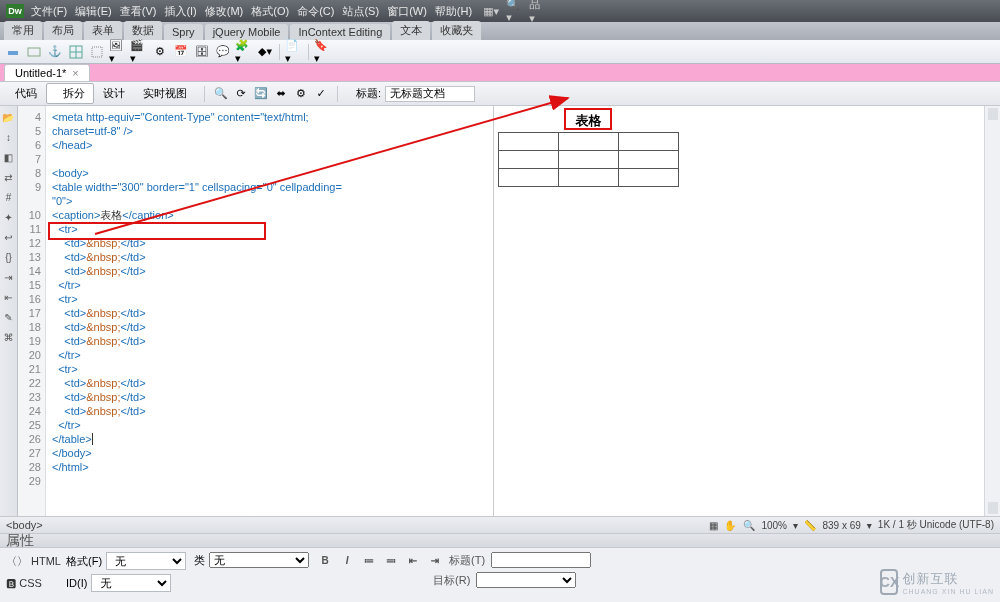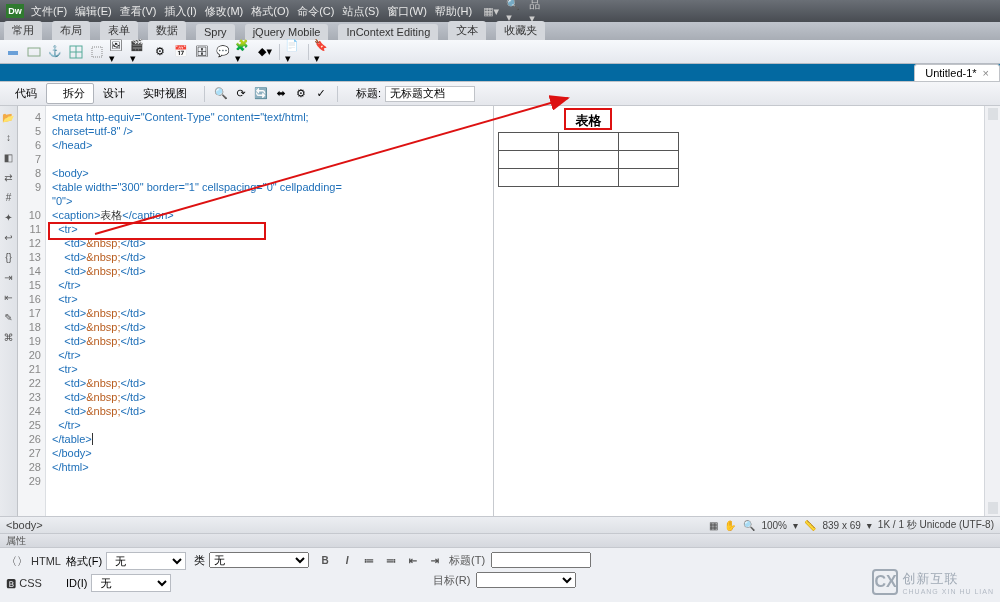--- a/index.html
+++ b/index.html
@@ -4,27 +4,27 @@
 <style>
 * { margin: 0; padding: 0; box-sizing: border-box; font-family: "Microsoft YaHei", sans-serif; font-size: 11px; }
 body { background: #f0f0f0; width: 1000px; height: 602px; overflow: hidden; position: relative; }
 
 .titlebar { height: 22px; background: linear-gradient(#6a6f76,#484c52); display: flex; align-items: center; padding: 0 6px; color: #e8e8e8; gap: 3px; }
 .titlebar .logo { width: 18px; height: 14px; background: #2f7a2f; color: #fff; font-weight: bold; font-size: 9px; display: flex; align-items: center; justify-content: center; }
 .titlebar .menu-item { padding: 2px 4px; cursor: default; }
 .titlebar .icon-btn { width: 16px; height: 16px; display: flex; align-items: center; justify-content: center; margin-left: 4px; color: #ccc; }
 
 .tab-strip { height: 18px; background: linear-gradient(#bfc4cc,#a8adb5); display: flex; align-items: flex-end; padding-left: 4px; font-size: 10px; color: #333; }
-.tab-strip .tab { padding: 2px 8px; background: #d4d7dc; border-top-left-radius: 3px; border-top-right-radius: 3px; margin-right: 10px; cursor: default; }
+.tab-strip .tab { padding: 2px 8px; background: #d4d7dc; border-top-left-radius: 3px; border-top-right-radius: 3px; margin-right: 2px; cursor: default; }
 
 .toolbar1 { height: 24px; background: linear-gradient(#f7f9fc,#e5e8ee); border-bottom: 1px solid #b6bbc3; display: flex; align-items: center; padding: 0 4px; gap: 3px; }
 .toolbar1 .tb-btn { width: 18px; height: 18px; display: flex; align-items: center; justify-content: center; border-radius: 2px; }
 .toolbar1 .tb-sep { width: 1px; height: 16px; background: #c5c9d0; margin: 0 2px; }
 
-.doc-tabs { height: 18px; background: #0369a1; border-bottom: 1px solid #c0c3c8; display: flex; align-items: flex-end; padding-left: 16px; font-size: 10px; justify-content: flex-end; }
+.doc-tabs { height: 18px; background: #f9a8d4; border-bottom: 1px solid #c0c3c8; display: flex; align-items: flex-end; padding-left: 4px; font-size: 10px; }
 .doc-tabs .dtab { padding: 2px 10px; background: #fff; border: 1px solid #c0c3c8; border-bottom: none; border-top-left-radius: 3px; border-top-right-radius: 3px; display: flex; align-items: center; gap: 6px; }
 .doc-tabs .dtab .close { color: #888; cursor: pointer; }
 
 .viewbar { height: 24px; background: linear-gradient(#f5f6f9,#e5e7ec); border-bottom: 1px solid #c5c8ce; display: flex; align-items: center; padding: 0 6px; gap: 4px; font-size: 11px; }
 .viewbar .vbtn { padding: 2px 8px; border: 1px solid transparent; border-radius: 2px; cursor: default; }
 .viewbar .vbtn.active { background: #fff; border: 1px solid #b0b4bb; padding-left: 16px; }
 .viewbar .vsep { width: 1px; height: 16px; background: #c5c9d0; margin: 0 4px; }
 .viewbar .icon { width: 16px; height: 16px; display: flex; align-items: center; justify-content: center; }
 .viewbar .title-field { display: flex; align-items: center; gap: 4px; margin-left: 10px; }
 .viewbar input { height: 16px; border: 1px solid #c0c3c8; padding: 0 4px; font-size: 11px; width: 90px; }
@@ -51,35 +51,35 @@
 .preview .highlight-caption { position: absolute; border: 2px solid #d11; left: 66px; top: -2px; width: 48px; height: 22px; }
 
 .scrollbar-v { width: 16px; background: #f0f1f4; border-left: 1px solid #d4d7dc; position: relative; }
 .scrollbar-v::before { content: ""; position: absolute; top: 2px; left: 3px; width: 10px; height: 12px; background: #dcdfe3; }
 .scrollbar-v::after { content: ""; position: absolute; bottom: 2px; left: 3px; width: 10px; height: 12px; background: #dcdfe3; }
 
 .tagpath { height: 18px; background: linear-gradient(#eceef2,#dde0e5); border-top: 1px solid #c5c8ce; border-bottom: 1px solid #c5c8ce; display: flex; align-items: center; padding: 0 6px; font-size: 10px; color: #444; justify-content: space-between; }
 .tagpath .right { display: flex; align-items: center; gap: 6px; }
 .tagpath .right select, .tagpath .right span { font-size: 10px; }
 
-.prop-header { height: 14px; background: linear-gradient(#e3e5ea,#d5d8de); display: flex; align-items: center; padding: 0 6px; font-size: 10px; color: #555; border-bottom: 1px solid #c5c8ce; }
+.prop-header { height: 14px; background: linear-gradient(#e3e5ea,#d5d8de); display: flex; align-items: center; padding: 0 6px; font-size: 14px; color: #555; border-bottom: 1px solid #c5c8ce; }
 
 .prop-panel { height: 64px; background: #eef0f4; display: flex; padding: 4px 6px; gap: 8px; border-bottom: 1px solid #c5c8ce; }
 .prop-left { display: flex; flex-direction: column; gap: 4px; }
 .prop-left .row { display: flex; align-items: center; gap: 4px; }
 .prop-left .row .lbl { width: 56px; font-size: 11px; color: #333; display: flex; align-items: center; gap: 3px; }
 .prop-left select, .prop-left input { height: 18px; border: 1px solid #b8bcc3; font-size: 11px; background: #fff; padding: 0 4px; }
 .prop-mid { display: flex; flex-direction: column; gap: 4px; }
 .prop-mid .row { display: flex; align-items: center; gap: 4px; }
 .prop-right { display: flex; flex-direction: column; gap: 4px; }
 .prop-right .row { display: flex; align-items: center; gap: 6px; font-size: 11px; color: #555; }
 .prop-right .fmt-btn { width: 16px; height: 16px; border: 1px solid transparent; display: flex; align-items: center; justify-content: center; font-size: 10px; font-weight: bold; }
 
 .watermark { position: absolute; right: 6px; bottom: 6px; height: 28px; display: flex; align-items: center; gap: 4px; opacity: 0.6; pointer-events: none; }
-.watermark .wm-icon { width: 26px; height: 26px; border: 2px solid #6b7a8a; border-radius: 4px; display: flex; align-items: center; justify-content: center; font-size: 16px; font-weight: bold; color: #6b7a8a; }
+.watermark .wm-icon { width: 18px; height: 26px; border: 2px solid #6b7a8a; border-radius: 4px; display: flex; align-items: center; justify-content: center; font-size: 14px; font-weight: bold; color: #6b7a8a; }
 .watermark .wm-text { font-size: 13px; color: #6b7a8a; letter-spacing: 1px; }
 .watermark .wm-sub { font-size: 7px; color: #8a95a3; letter-spacing: 1px; }
 
 .arrow-overlay { position: absolute; pointer-events: none; z-index: 50; }
 </style>
 </head>
 <body>
 
 <div class="titlebar">
   <div class="logo">Dw</div>

